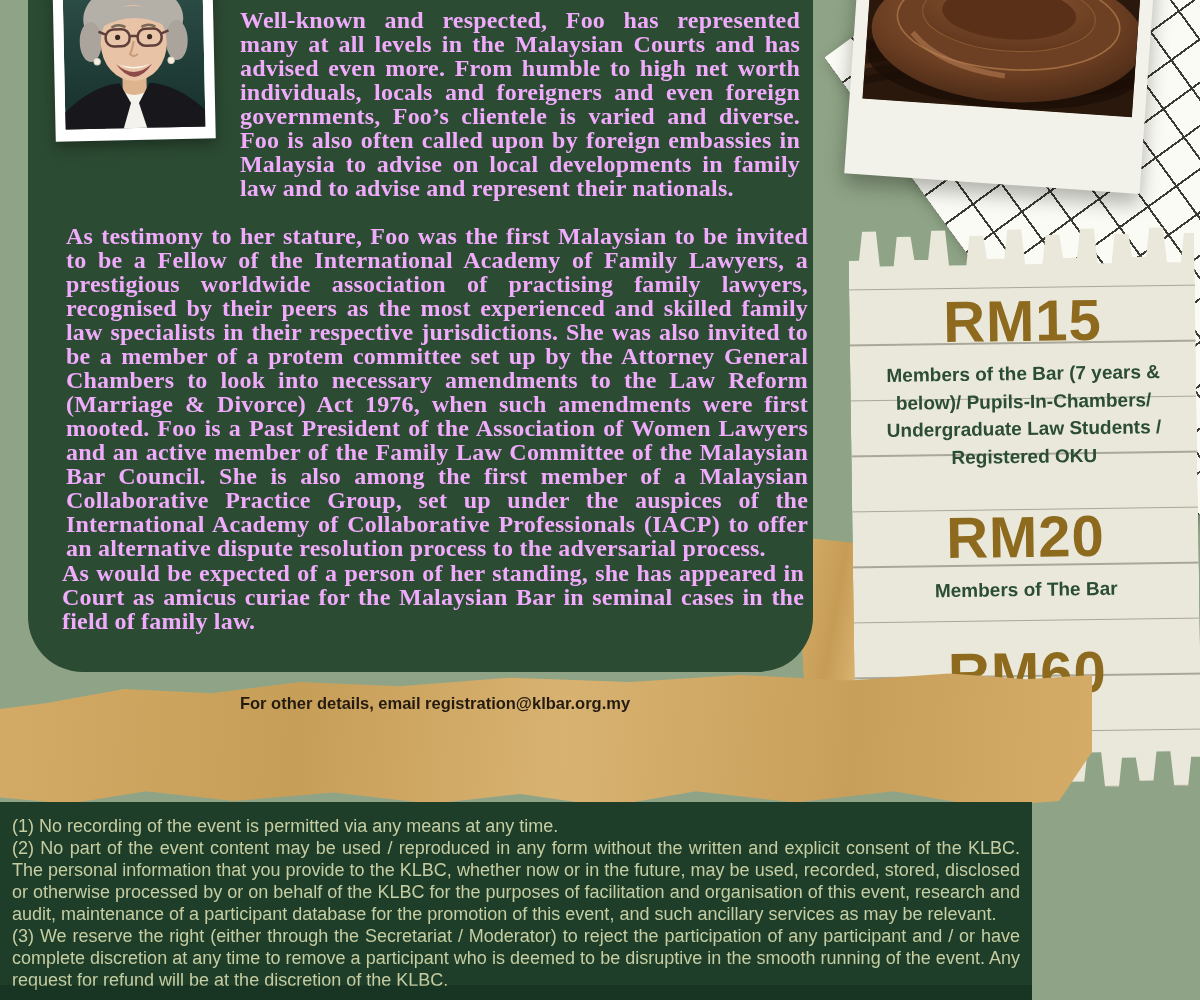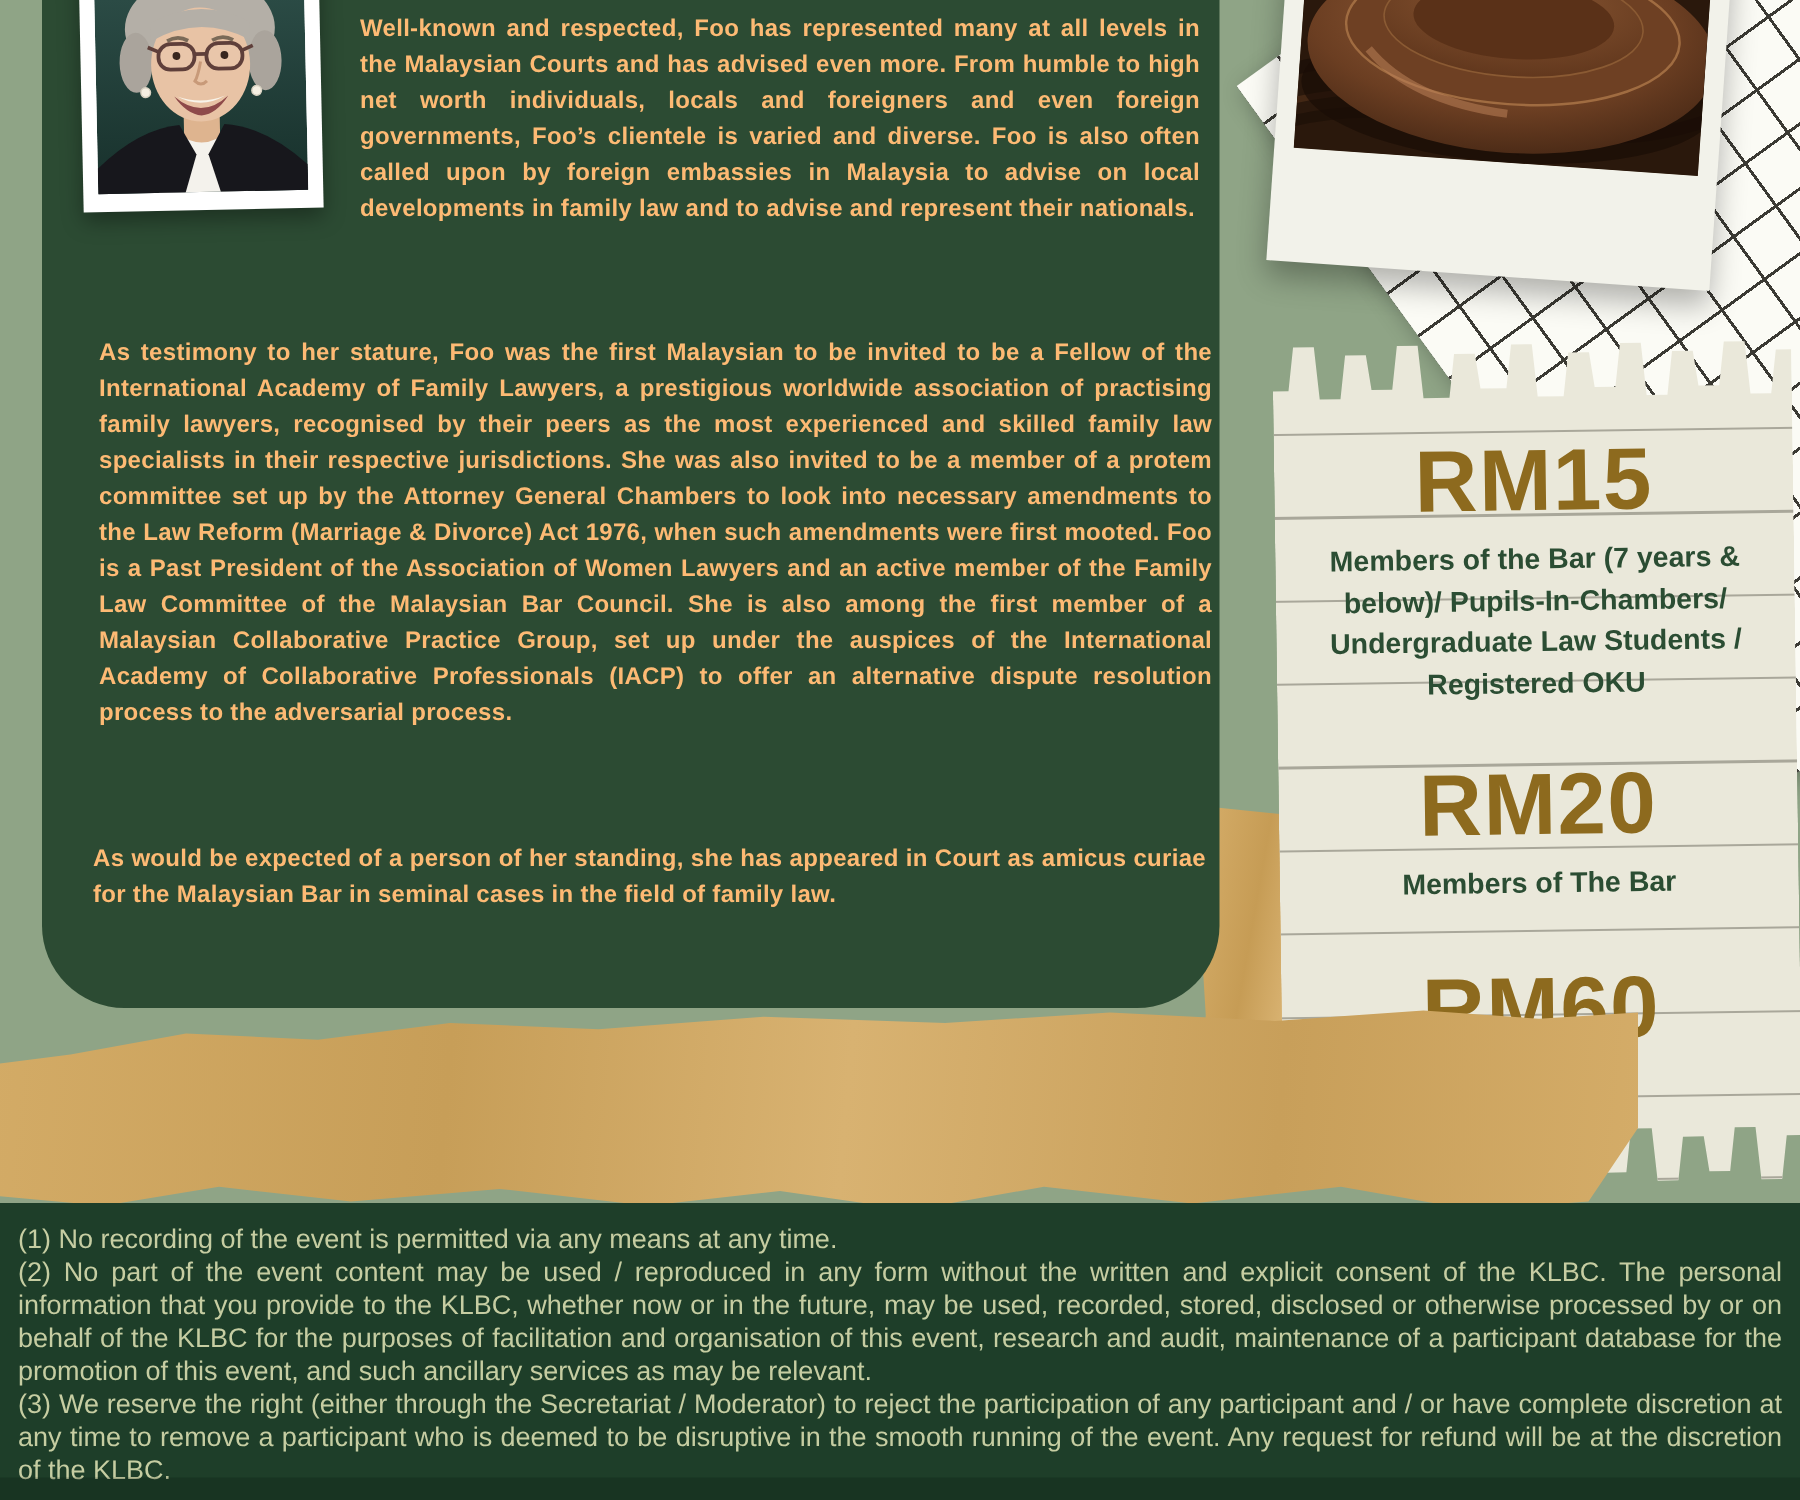--- a/index.html
+++ b/index.html
@@ -56,22 +56,22 @@
     background:#2c4b33; border-radius:55px;
   }
   .speaker-frame {
     position:absolute; left:26px; top:40px; width:160px; height:170px;
     background:#ffffff; padding:10px 10px 12px;
     transform:rotate(-1.2deg); box-shadow:0 6px 14px rgba(0,0,0,.35);
   }
   .speaker-frame svg { width:100%; height:100%; display:block; }
 
   .para {
-    position:absolute; color:#fdba74; font-size:16px; line-height:24px;
-    font-weight:bold; text-align:justify; letter-spacing:.2px;
+    position:absolute; color:#f0abfc; font-size:24px; line-height:24px;
+    font-weight:bold; text-align:justify; letter-spacing:.2px;font-family:Liberation Serif, serif;
   }
   .para-1 { left:212px; top:78px;  width:560px; }
   .para-2 { left:38px;  top:294px; width:742px; }
   .para-3 { left:34px;  top:631px; width:742px; }
 
   
   .price-paper {
     position:absolute; left:852px; top:212px; width:346px; height:582px;
     transform:rotate(-0.8deg);
     background-color:#eae8da;
@@ -80,21 +80,21 @@
     clip-path:polygon(0% 8%,3% 8%,4% 3%,8% 3%,9% 9%,13% 9%,14% 4%,18% 4%,19% 8%,23% 8%,24% 3%,28% 3%,29% 9%,34% 9%,35% 4%,39% 4%,40% 8%,45% 8%,46% 3%,50% 3%,51% 9%,56% 9%,57% 4%,61% 4%,62% 8%,66% 8%,67% 3%,71% 3%,72% 9%,76% 9%,77% 4%,81% 4%,82% 8%,86% 8%,87% 3%,91% 3%,92% 9%,96% 9%,97% 4%,100% 4%,100% 94%,97% 94%,96% 99%,92% 99%,91% 93%,87% 93%,86% 98%,82% 98%,81% 94%,77% 94%,76% 99%,72% 99%,71% 93%,67% 93%,66% 98%,62% 98%,61% 94%,57% 94%,56% 99%,51% 99%,50% 93%,46% 93%,45% 98%,40% 98%,39% 94%,35% 94%,34% 99%,29% 99%,28% 93%,24% 93%,23% 98%,19% 98%,18% 94%,14% 94%,13% 99%,9% 99%,8% 93%,4% 93%,3% 98%,0% 98%);
   }
   .price-list { position:relative; padding-top:80px; text-align:center; }
   .price-value { font-size:58px; font-weight:bold; color:#8d6a1e; line-height:1; letter-spacing:1px; }
   .price-desc  { font-size:19px; font-weight:bold; color:#2b4d33; line-height:1.45; width:302px; margin:10px auto 0; }
   .gap-a { margin-top:38px; }
   .gap-b { margin-top:40px; }
 
   
   .footer {
-    position:absolute; left:0; top:802px; width:1200px; height:198px;
+    position:absolute; left:0; top:802px; width:1032px; height:198px;
     background:#1e3e29;
   }
   .footer-inner {
     margin:13px 12px 0; color:#c6cda2; font-size:18px; line-height:22px;
     text-align:justify;
   }
   .footer-shade { position:absolute; left:0; bottom:0; width:100%; height:15px; background:rgba(5,20,8,.22); }
 </style>
 </head>
 <body>
@@ -183,20 +183,21 @@
         <path d="M140,150 L140,132 Q112,106 85,104 L74,124 L82,150 Z" fill="#17171c"></path>
       </svg>
     </div>
     <p class="para para-1">Well-known and respected, Foo has represented many at all levels in the Malaysian Courts and has advised even more. From humble to high net worth individuals, locals and foreigners and even foreign governments, Foo’s clientele is varied and diverse. Foo is also often called upon by foreign embassies in Malaysia to advise on local developments in family law and to advise and represent their nationals.</p>
     <p class="para para-2">As testimony to her stature, Foo was the first Malaysian to be invited to be a Fellow of the International Academy of Family Lawyers, a prestigious worldwide association of practising family lawyers, recognised by their peers as the most experienced and skilled family law specialists in their respective jurisdictions. She was also invited to be a member of a protem committee set up by the Attorney General Chambers to look into necessary amendments to the Law Reform (Marriage &amp; Divorce) Act 1976, when such amendments were first mooted.  Foo is a Past President of the Association of Women Lawyers and an active member of the Family Law Committee of the Malaysian Bar Council. She is also among the first member of a Malaysian Collaborative Practice Group, set up under the auspices of the International Academy of Collaborative Professionals (IACP) to offer an alternative dispute resolution process to the adversarial process.</p>
     <p class="para para-3">As would be expected of a person of her standing, she has appeared in Court as amicus curiae for the Malaysian Bar in seminal cases in the field of family law.</p>
   </div>
 
   <div class="kraft-register">
     <div class="register-content">
+      <div class="register-contact">For other details, email registration@klbar.org.my</div>
     </div>
   </div>
 
   <div class="footer">
     <div class="footer-inner">
       <p>(1) No recording of the event is permitted via any means at any time.</p>
       <p>(2) No part of the event content may be used / reproduced in any form without the written and explicit consent of the KLBC. The personal information that you provide to the KLBC, whether now or in the future, may be used, recorded, stored, disclosed or otherwise processed by or on behalf of the KLBC for the purposes of facilitation and organisation of this event, research and audit, maintenance of a participant database for the promotion of this event, and such ancillary services as may be relevant.</p>
       <p>(3) We reserve the right (either through the Secretariat / Moderator) to reject the participation of any participant and / or have complete discretion at any time to remove a participant who is deemed to be disruptive in the smooth running of the event. Any request for refund will be at the discretion of the KLBC.</p>
     </div>
     <div class="footer-shade"></div>

